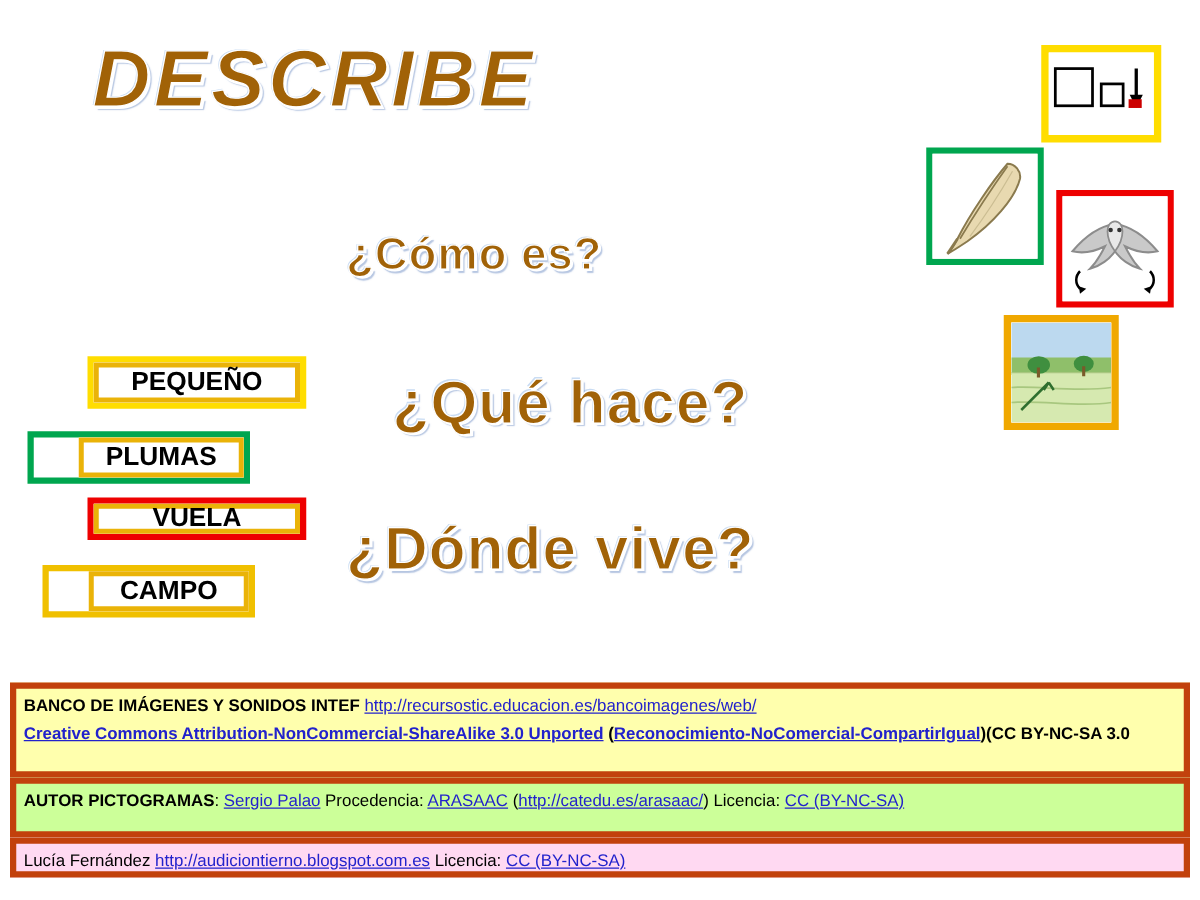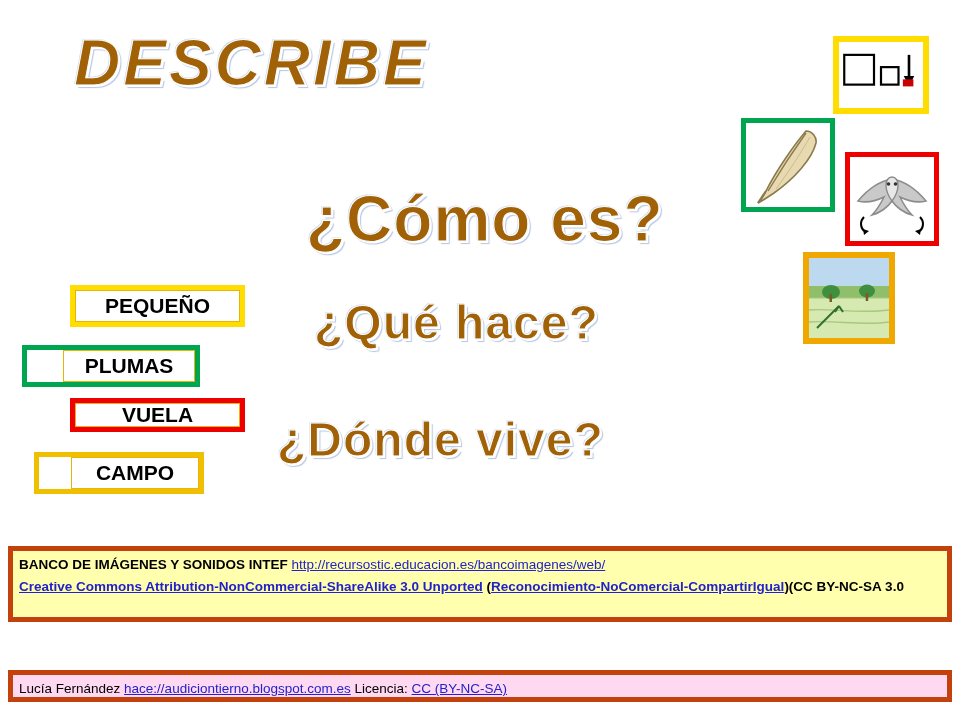--- a/index.html
+++ b/index.html
@@ -36,22 +36,21 @@
     -webkit-text-stroke: 1px #ffffff;
   }
   #t-describe {
     left: 74px; top: 26px;
     font-size: 64px;
     font-style: italic;
     letter-spacing: 3px;
   }
   #t-como {
     left: 277px; top: 182px;
-    font-size: 64px;
-    margin-left: 29px;
+    font-size: 36px;
   }
   #t-quehace {
     left: 277px; top: 295px;
     font-size: 48px;
     margin-left: 37px;
   }
   #t-donde {
     left: 277px; top: 412px;
     font-size: 48px;
   }
@@ -60,21 +59,21 @@
   .wordbox {
     position: absolute;
     background: #ffffff;
     border-style: solid;
     display: flex;
     align-items: center;
     justify-content: center;
     box-sizing: border-box;
   }
   .wordbox .inner {
-    border: 1px solid #eab308;
+    border: 4px solid #eab308;
     background: #ffffff;
     width: 100%;
     height: 100%;
     display: flex;
     align-items: center;
     justify-content: center;
     font-weight: bold;
     font-size: 21px;
     color: #000000;
     box-sizing: border-box;
@@ -211,21 +210,26 @@
   <div class="credits" id="credits-yellow">
     <div class="row">
       <b>BANCO DE IMÁGENES Y SONIDOS INTEF</b>
       <span class="lnk">http://recursostic.educacion.es/bancoimagenes/web/</span>
     </div>
     <div class="row">
       <span class="lnk bold">Creative Commons Attribution-NonCommercial-ShareAlike 3.0 Unported</span><b> (</b><span class="lnk bold">Reconocimiento-NoComercial-CompartirIgual</span><b>)(CC BY-NC-SA 3.0</b>
     </div>
   </div>
 
+  <div class="credits" id="credits-green">
+    <div class="row">
+      <b>AUTOR PICTOGRAMAS</b><span>: </span><span class="lnk">Sergio Palao</span><span> Procedencia: </span><span class="lnk">ARASAAC</span><span> (</span><span class="lnk">http://catedu.es/arasaac/</span><span>) </span><span>Licencia: </span><span class="lnk">CC (BY-NC-SA)</span>
+    </div>
+  </div>
 
   <div class="credits" id="credits-pink">
     <div class="row">
       <span>Lucía Fernández</span>
-      <span class="lnk">hace://audiciontierno.blogspot.com.es</span><span> Licencia: </span><span class="lnk">CC (BY-NC-SA)</span>
+      <span class="lnk">http://audiciontierno.blogspot.com.es</span><span> Licencia: </span><span class="lnk">CC (BY-NC-SA)</span>
     </div>
   </div>
 
 </div>
 
 </body></html>

